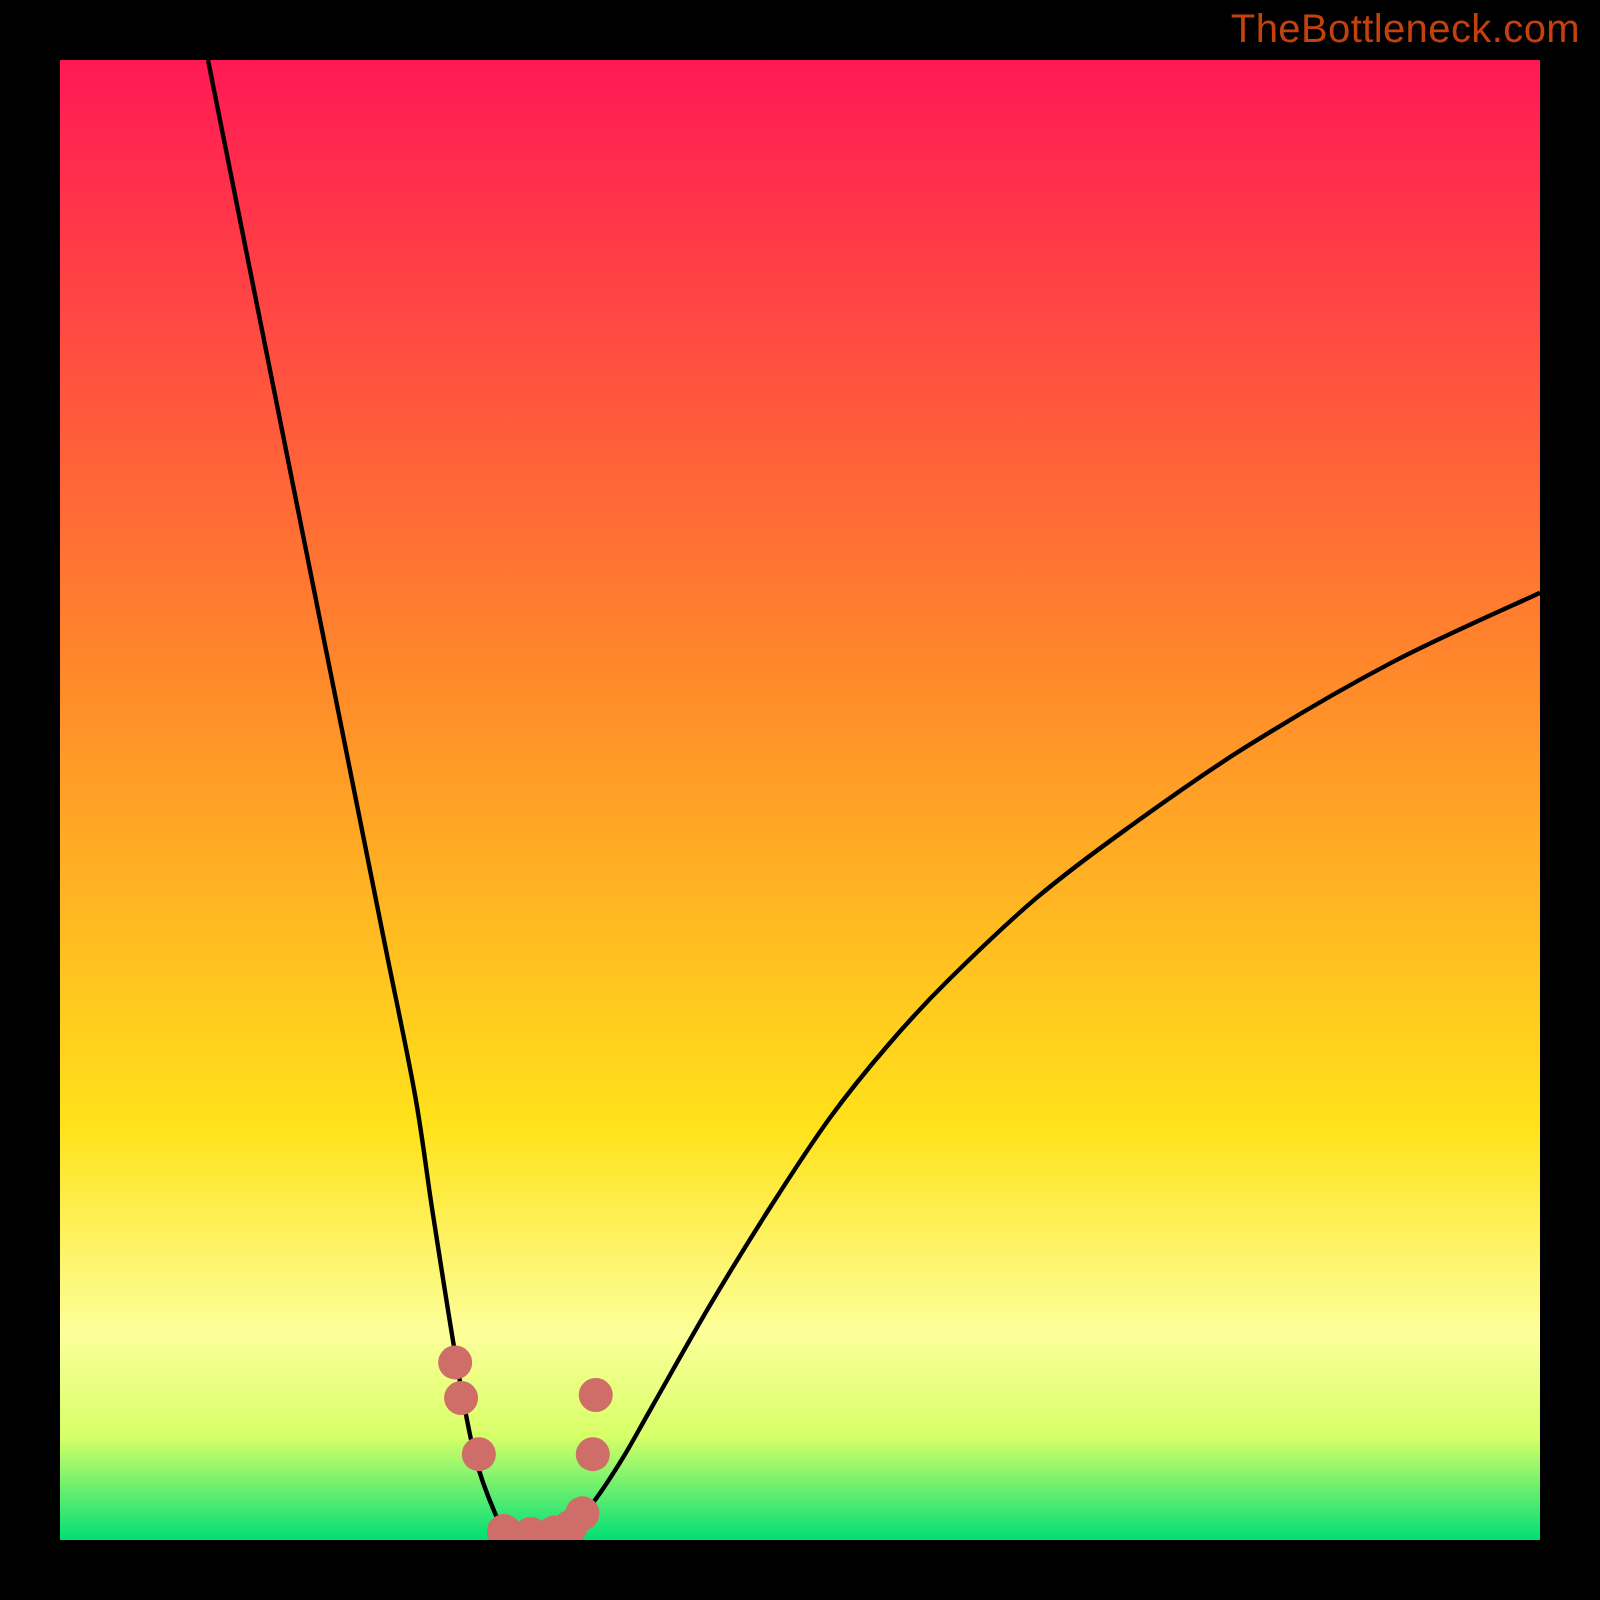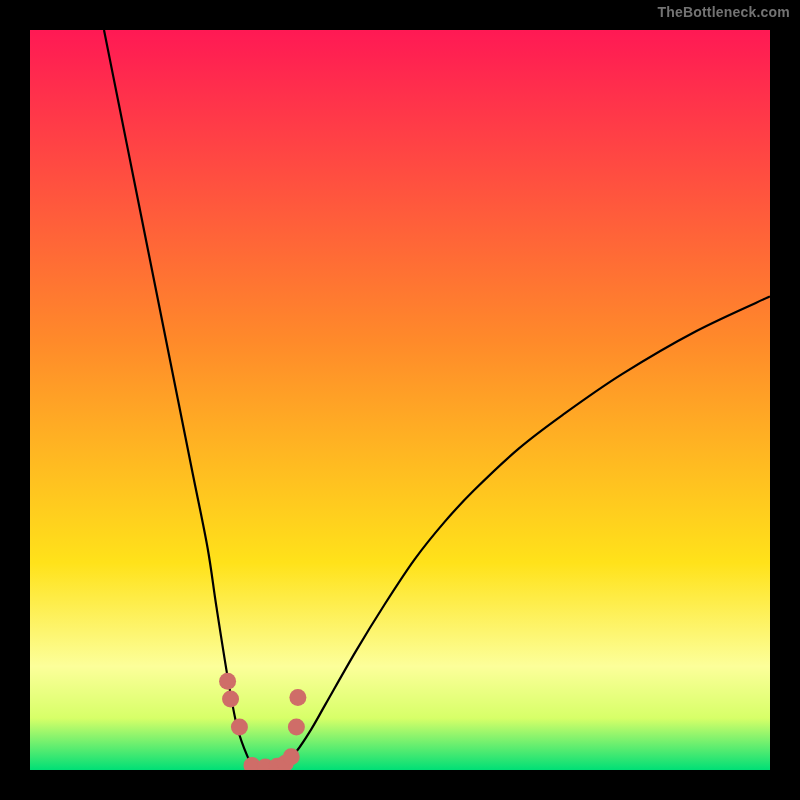--- a/index.html
+++ b/index.html
@@ -14,23 +14,23 @@
     position: relative;
     width: 800px;
     height: 800px;
     background: #000;
   }
   .watermark {
     position: absolute;
     top: 4px;
     right: 10px;
     font-family: Arial, Helvetica, sans-serif;
-    font-size: 14px;
-    font-weight: 700;
-    color: #737373;
+    font-size: 20px;
+    font-weight: 400;
+    color: #c2410c;
     letter-spacing: 0.2px;
     z-index: 10;
   }
   svg.plot {
     position: absolute;
     left: 30px;
     top: 30px;
     width: 740px;
     height: 740px;
     display: block;

